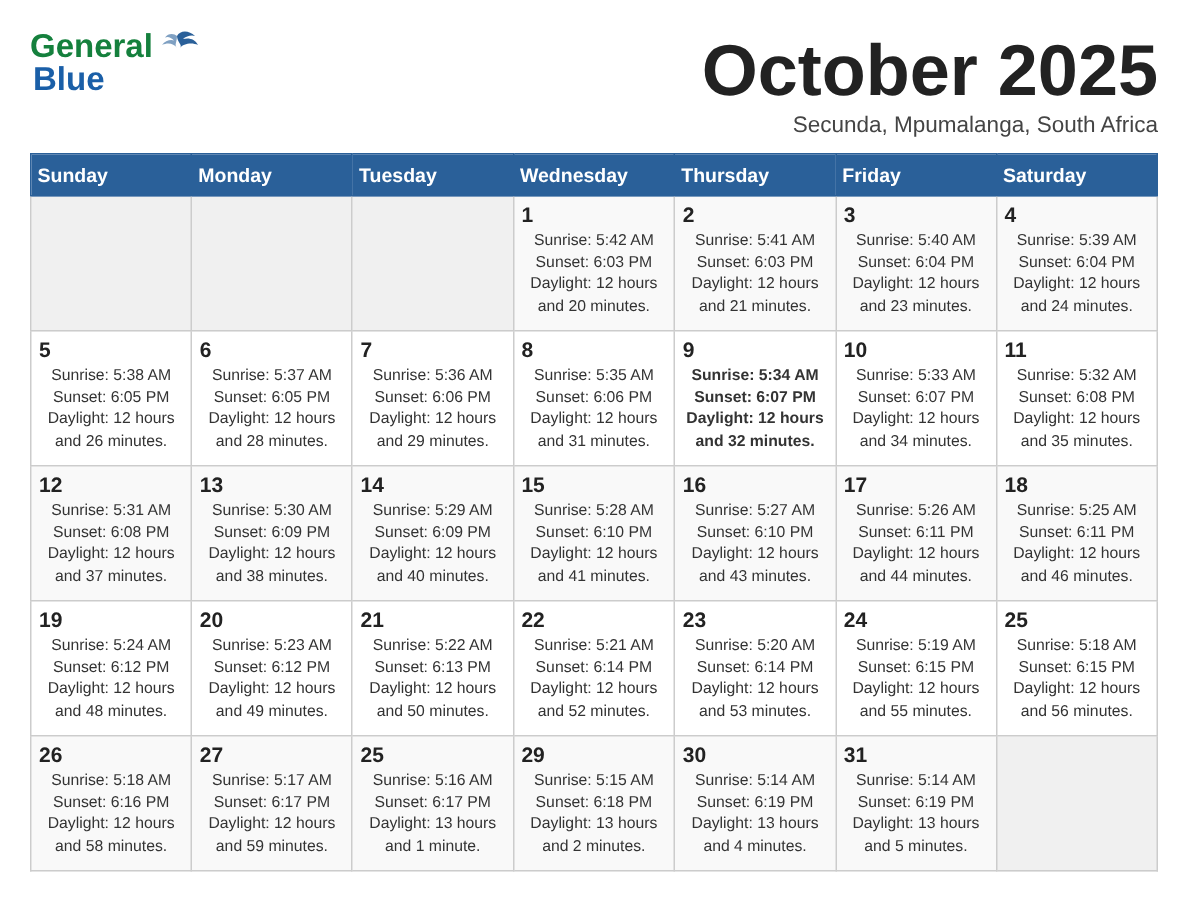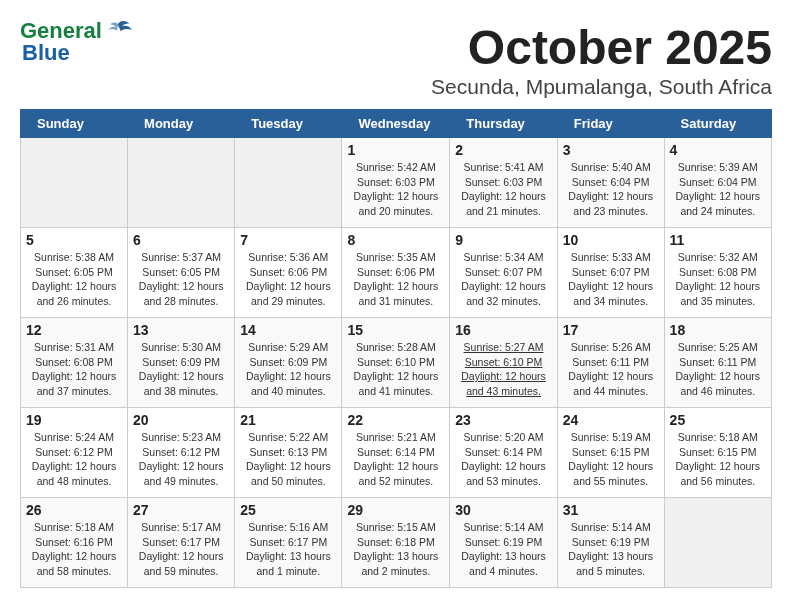--- a/index.html
+++ b/index.html
@@ -30,32 +30,32 @@
     .logo-blue { color: #1a5fa8; }
     .title-section {
       text-align: right;
     }
     .month-title {
       font-size: 48px;
       font-weight: bold;
       color: #222;
     }
     .subtitle {
-      font-size: 21px;
+      font-size: 15px;
       color: #444;
     }
     .calendar {
       width: 100%;
       border-collapse: collapse;
       font-size: 11px;
     }
     .calendar thead th {
       background-color: #2a6099;
       color: #fff;
-      padding: 6px 16px;
+      padding: 6px 4px;
       text-align: left;
       font-size: 13px;
       font-weight: bold;
       border: 1px solid #2a6099;
     }
     .calendar tbody td {
       border: 1px solid #ccc;
       vertical-align: top;
       padding: 4px 5px;
       width: 108px;
@@ -175,21 +175,21 @@
         </td>
         <td>
           <span class="day-number">8</span>
           <div class="day-info" style="white-space: pre-line;">Sunrise: 5:35 AM
 Sunset: 6:06 PM
 Daylight: 12 hours
 and 31 minutes.</div>
         </td>
         <td>
           <span class="day-number">9</span>
-          <div class="day-info" style="white-space: pre-line;">Sunrise: 5:34 AM
+          <div class="day-info" style="white-space: pre-line; font-weight: bold;">Sunrise: 5:34 AM
 Sunset: 6:07 PM
 Daylight: 12 hours
 and 32 minutes.</div>
         </td>
         <td>
           <span class="day-number">10</span>
           <div class="day-info" style="white-space: pre-line;">Sunrise: 5:33 AM
 Sunset: 6:07 PM
 Daylight: 12 hours
 and 34 minutes.</div>
@@ -226,21 +226,21 @@
         </td>
         <td>
           <span class="day-number">15</span>
           <div class="day-info" style="white-space: pre-line;">Sunrise: 5:28 AM
 Sunset: 6:10 PM
 Daylight: 12 hours
 and 41 minutes.</div>
         </td>
         <td>
           <span class="day-number">16</span>
-          <div class="day-info" style="white-space: pre-line; text-decoration: underline;">Sunrise: 5:27 AM
+          <div class="day-info" style="white-space: pre-line;">Sunrise: 5:27 AM
 Sunset: 6:10 PM
 Daylight: 12 hours
 and 43 minutes.</div>
         </td>
         <td>
           <span class="day-number">17</span>
           <div class="day-info" style="white-space: pre-line;">Sunrise: 5:26 AM
 Sunset: 6:11 PM
 Daylight: 12 hours
 and 44 minutes.</div>

